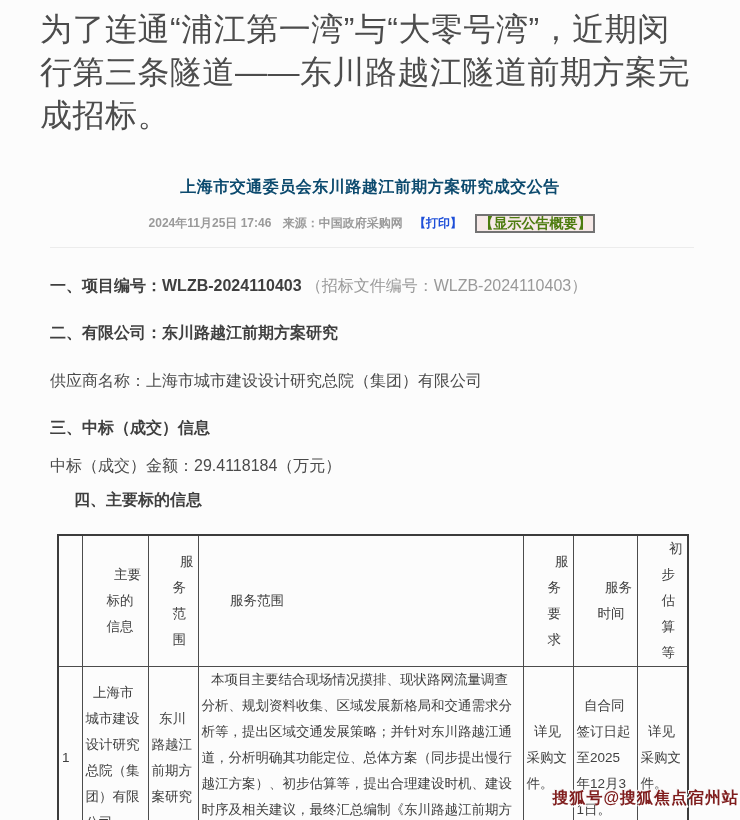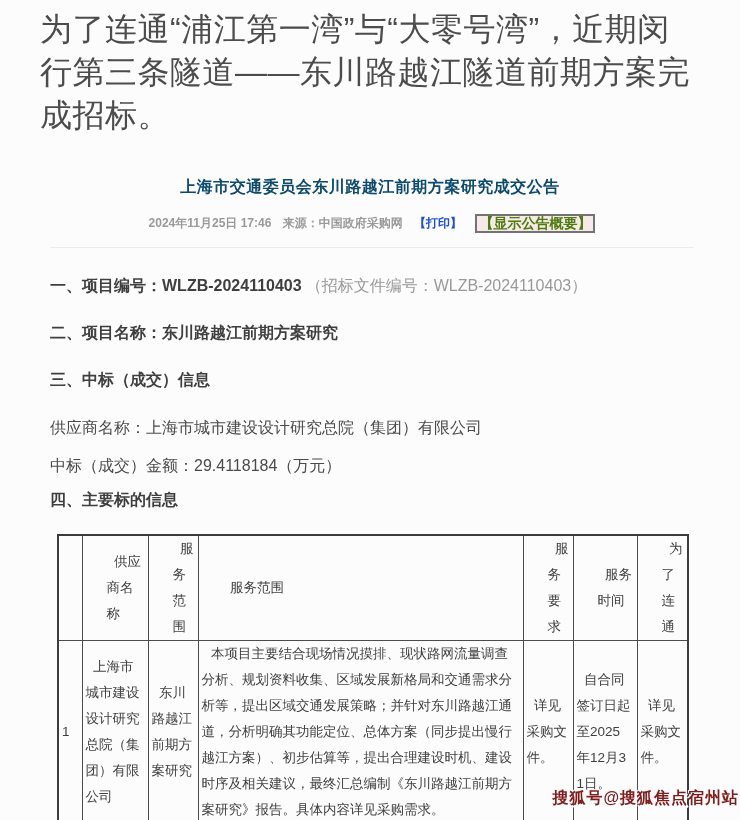--- a/index.html
+++ b/index.html
@@ -62,21 +62,21 @@
   .line { color: #4a4a4a; }
   .lbl { font-weight: 700; color: #3f3f3f; }
   .val-strong { font-weight: 700; color: #3f3f3f; }
   .note { color: #999999; margin-left: 4px; }
   .mt1 { margin-top: 28px; }
   .mt2 { margin-top: 27px; }
   .mt3 { margin-top: 27px; }
   .mt4 { margin-top: 28px; }
   .mt5 { margin-top: 23px; }
   .mt6 { margin-top: 18px; }
-  .mt7 { margin-top: 14px; }
+  .mt7 { margin-top: 14px; margin-left: 24px; }
   
   table.award {
     margin: 24px 0 0 57px;
     border-collapse: collapse;
     table-layout: fixed;
     width: 630px;
     font-size: 13.5px;
     color: #3f3f3f;
     border: 2px solid #3c3c3c;
   }
@@ -128,52 +128,52 @@
 </div>
 
 <div class="divider"></div>
 
 <div class="content">
   <div class="line mt1">
     <span class="lbl">一、项目编号：</span><span class="val-strong">WLZB-2024110403</span><span class="note">（招标文件编号：WLZB-2024110403）</span>
   </div>
 
   <div class="line mt2">
-    <span class="lbl">二、项目名称：</span><span class="val-strong">东川路越江前期方案研究</span>
+    <span class="lbl">二、有限公司：</span><span class="val-strong">东川路越江前期方案研究</span>
   </div>
 
+  <div class="line mt4">供应商名称：上海市城市建设设计研究总院（集团）有限公司</div>
+
   <div class="line mt3 lbl">三、中标（成交）信息</div>
-
-  <div class="line mt4">供应商名称：上海市城市建设设计研究总院（集团）有限公司</div>
 
 
   <div class="line mt6">中标（成交）金额：29.4118184（万元）</div>
 
   <div class="line mt7 lbl">四、主要标的信息</div>
 </div>
 
 <table class="award">
   <colgroup>
     <col style="width:24px">
       <col style="width:66px">
       <col style="width:50px">
       <col style="width:325px">
       <col style="width:50px">
       <col style="width:64px">
       <col style="width:51px">
   </colgroup>
   <tbody>
     <tr class="hdr">
       <td>序号</td>
-      <td class="ind">供应商名称</td>
+      <td class="ind">主要标的信息</td>
       <td class="ind">服务范围</td>
       <td class="ind">服务范围</td>
       <td class="ind">服务要求</td>
       <td class="ind">服务时间</td>
-      <td class="ind">为了连通</td>
+      <td class="ind">初步估算等</td>
     </tr>
     <tr>
       <td class="num">1</td>
       <td class="ind">上海市城市建设设计研究总院（集团）有限公司</td>
       <td class="ind">东川路越江前期方案研究</td>
       <td class="scope">本项目主要结合现场情况摸排、现状路网流量调查分析、规划资料收集、区域发展新格局和交通需求分析等，提出区域交通发展策略；并针对东川路越江通道，分析明确其功能定位、总体方案（同步提出慢行越江方案）、初步估算等，提出合理建设时机、建设时序及相关建议，最终汇总编制《东川路越江前期方案研究》报告。具体内容详见采购需求。</td>
       <td class="ind">详见采购文件。</td>
       <td class="ind">自合同签订日起至2025年12月31日。</td>
       <td class="ind">详见采购文件。</td>
     </tr>

